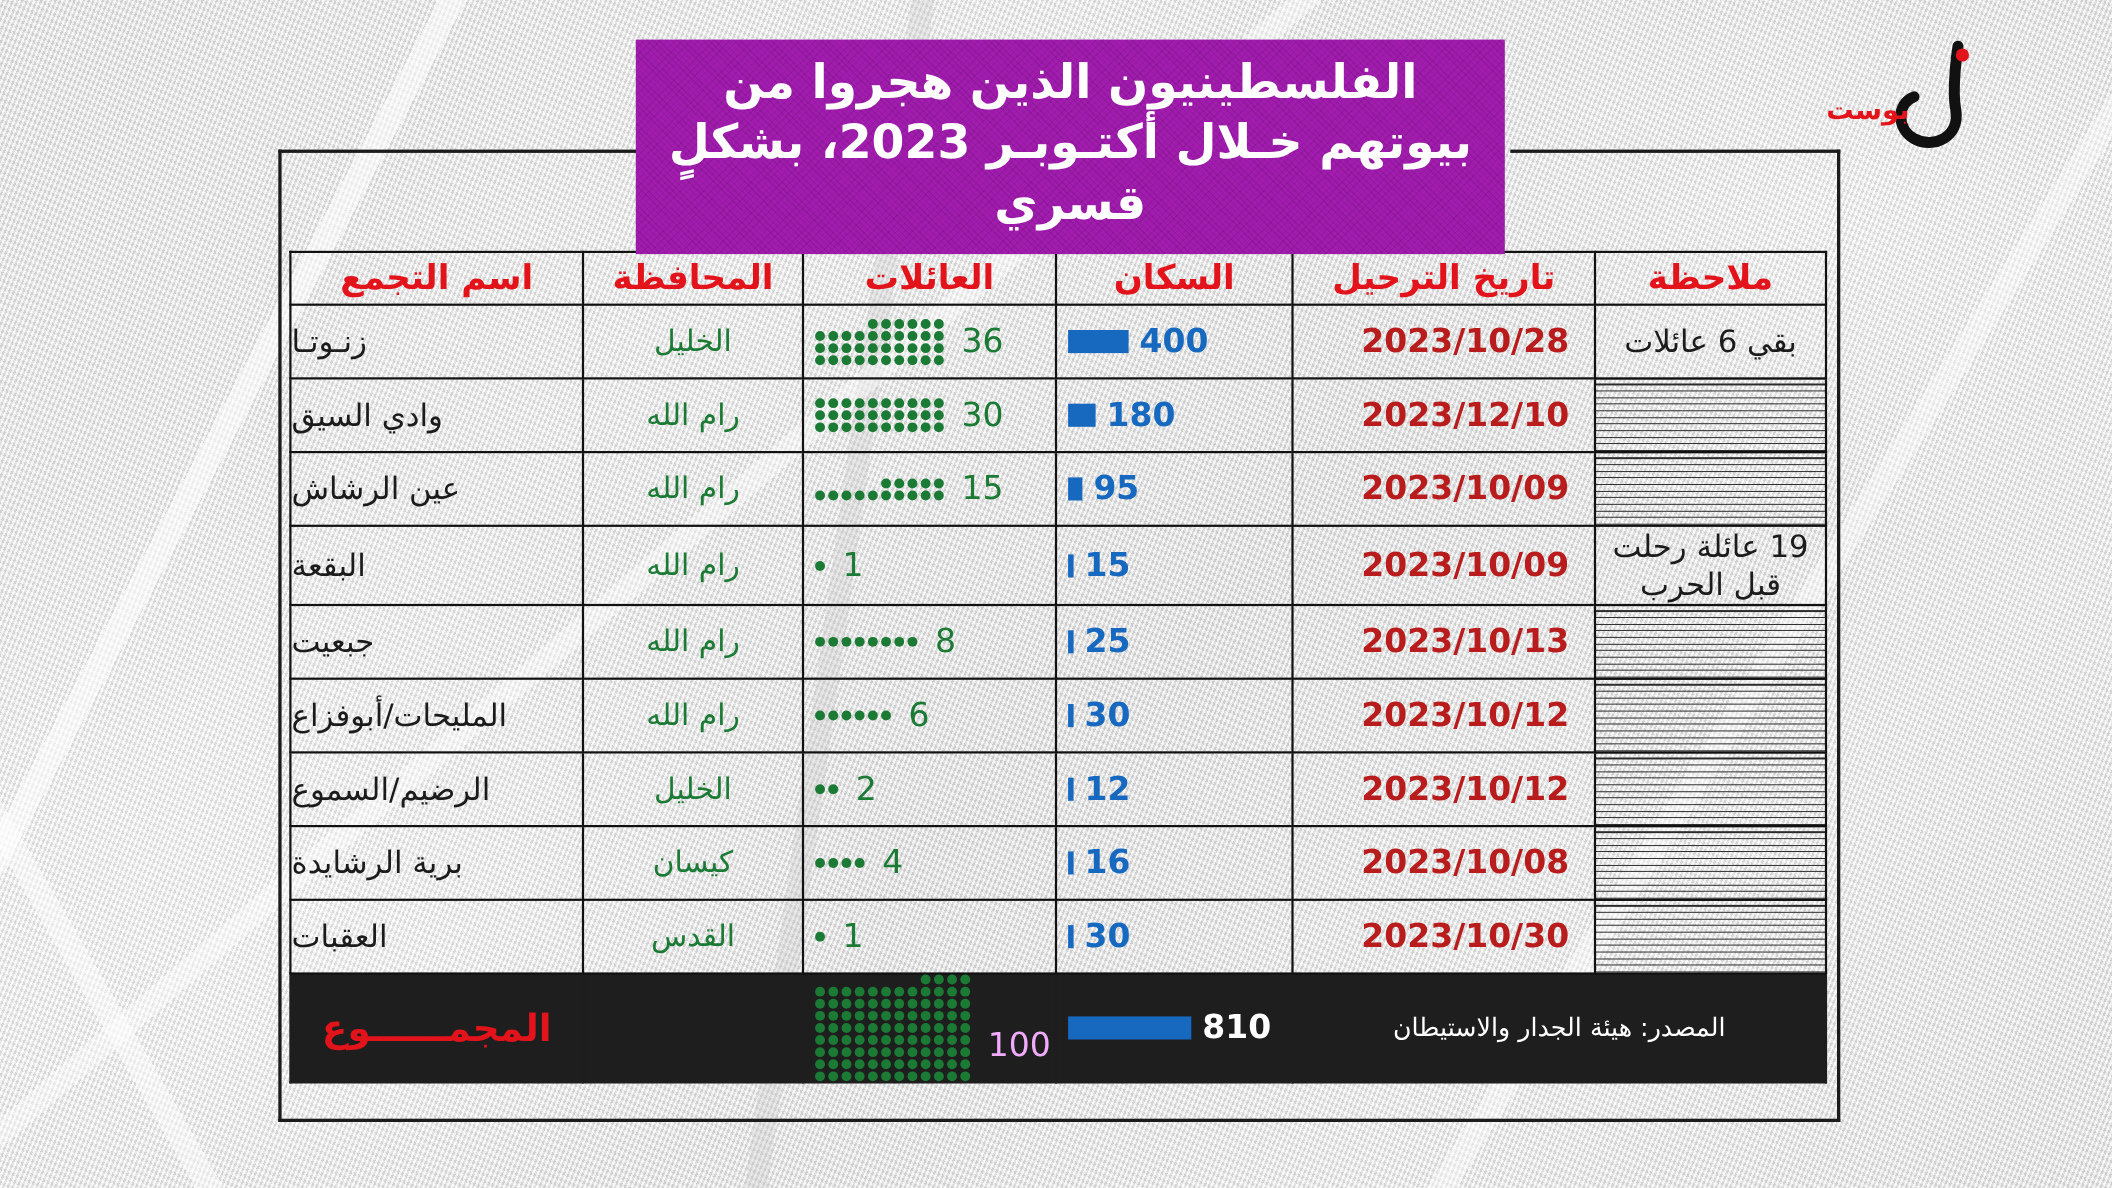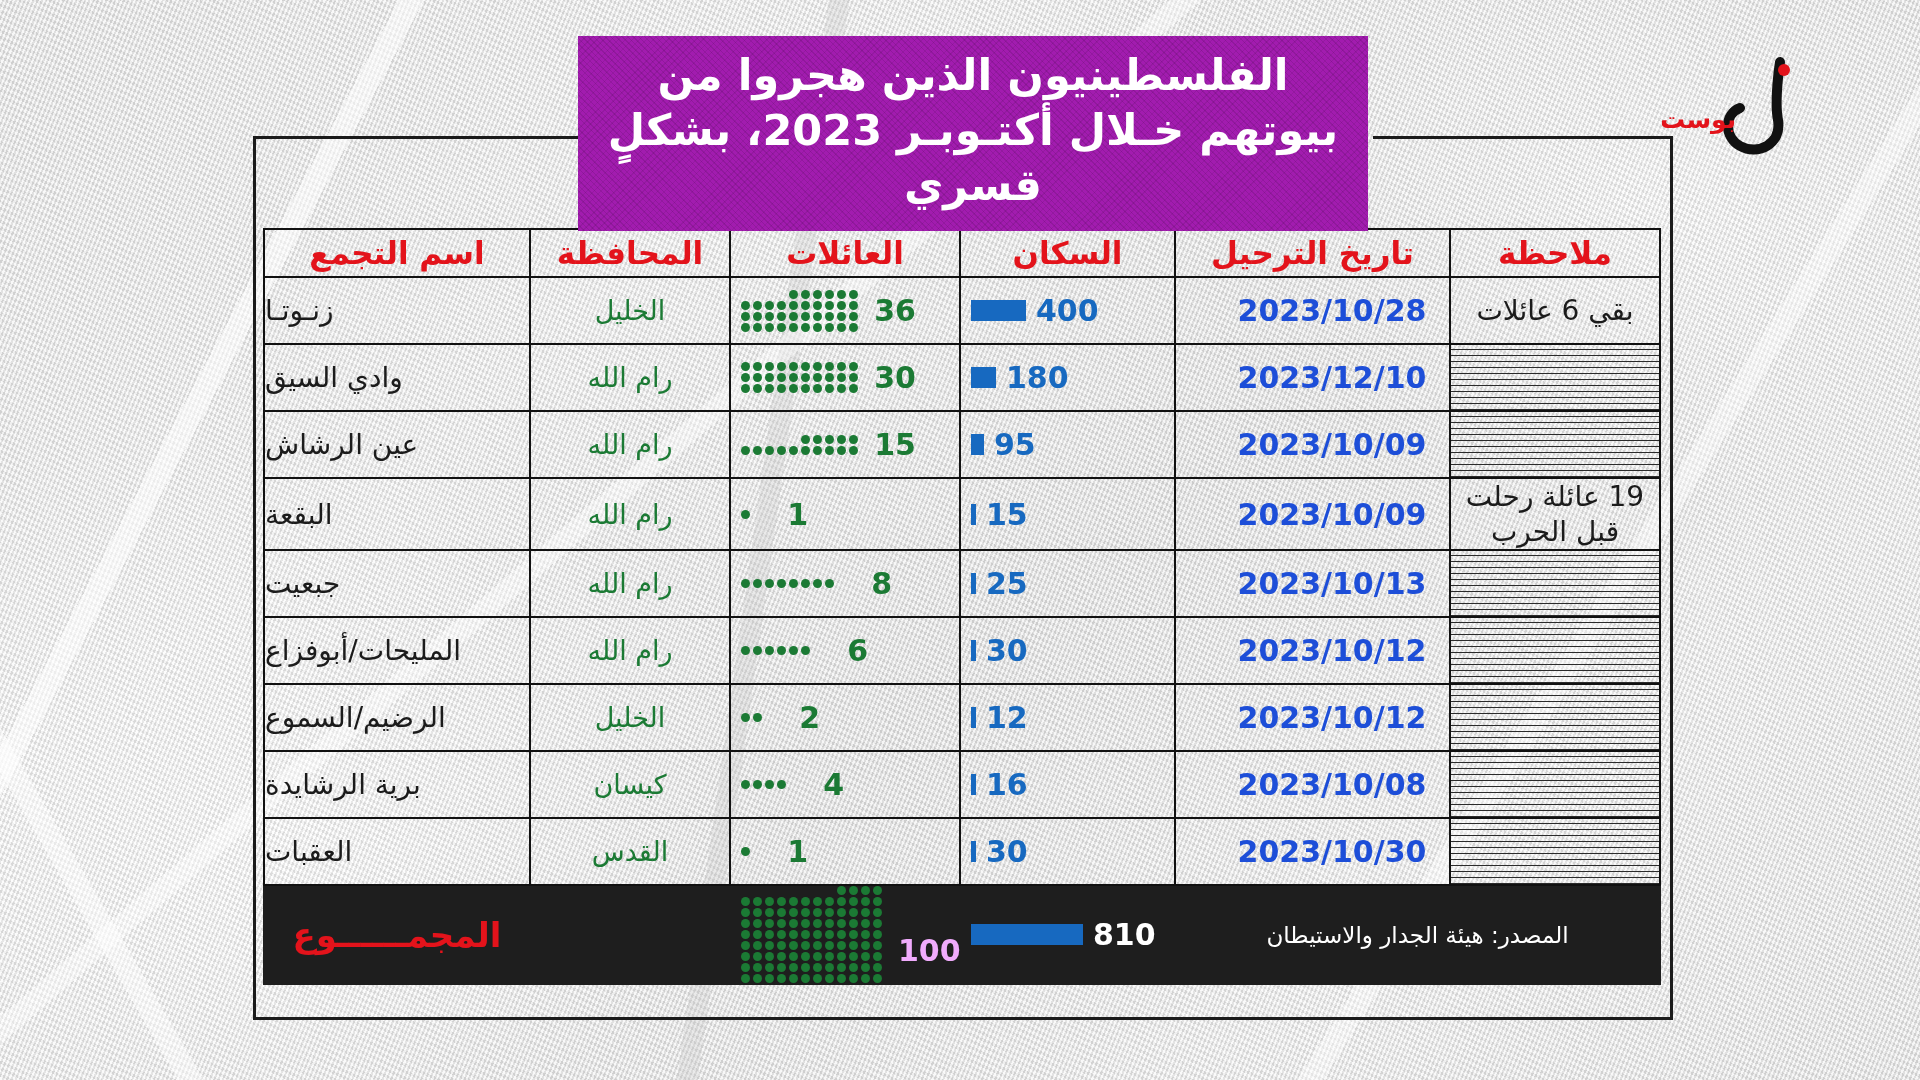--- a/index.html
+++ b/index.html
@@ -59,21 +59,21 @@
     content:"";
     position:absolute; inset:0;
     background:
       repeating-linear-gradient(45deg, rgba(0,0,0,.10) 0 1px, transparent 1px 4px),
       repeating-linear-gradient(-45deg, rgba(0,0,0,.08) 0 1px, transparent 1px 5px);
     pointer-events:none;
   }
   #title span { position:relative; z-index:2; }
 
   
-  #logo { position:absolute; right:88px; top:52px; width:186px; height:120px; z-index:6; }
+  #logo { position:absolute; right:88px; top:32px; width:186px; height:120px; z-index:6; }
 
   
   #tablewrap { position:absolute; left:265px; top:228px; width:1396px; }
   table { border-collapse:collapse; width:1396px; table-layout:fixed; }
   col.c-note { width:210px; }
   col.c-date { width:275px; }
   col.c-pop  { width:215px; }
   col.c-fam  { width:230px; }
   col.c-gov  { width:200px; }
   col.c-name { width:266px; }
@@ -84,28 +84,28 @@
     font-weight:bold;
     font-size:31px;
     height:48px;
     text-align:center;
     white-space:nowrap;
   }
   tbody td { height:67px; }
 
   .cell-name { text-align:left; font-size:28px; color:#1b1b1b; }
   .cell-gov  { text-align:center; font-size:27px; color:#1b7a34; }
-  .cell-date { text-align:center; font-size:30px; color:#1d4ed8; font-weight:600; direction:ltr;padding-left:39px; }
+  .cell-date { text-align:center; font-size:30px; color:#b91c1c; font-weight:600; direction:ltr;padding-left:39px; }
   .cell-note { text-align:center; font-size:28px; color:#1b1b1b; line-height:1.25; padding:0 6px; }
 
   .note-hatch {
     background: repeating-linear-gradient(0deg, #2b2b2b 0 1px, rgba(255,255,255,0) 1px 6px);
   }
   .fam-inner { display:flex; align-items:center; justify-content:flex-end; gap:16px; padding:0 14px 0 10px; height:100%; }
-  .fam-num { color:#1b7a34; font-size:30px; font-weight:700; min-width:42px; text-align:right; direction:ltr; }
+  .fam-num { color:#1b7a34; font-size:30px; font-weight:400; min-width:42px; text-align:left; direction:ltr; }
   .dots { display:flex; flex-direction:column-reverse; gap:2px; align-items:flex-start; }
   .dotrow { display:flex; flex-direction:row-reverse; gap:3px; }
   .dot { width:9px; height:9px; border-radius:50%; background:#1b7a34; }
 
   
   .pop-inner { display:flex; align-items:center; justify-content:flex-end; gap:10px; padding:0 10px; height:100%; }
   .pop-num { color:#1769c0; font-size:30px; font-weight:600; min-width:54px; text-align:left; direction:ltr; }
   .pop-bar { background:#1769c0; height:21px; }
 
   

